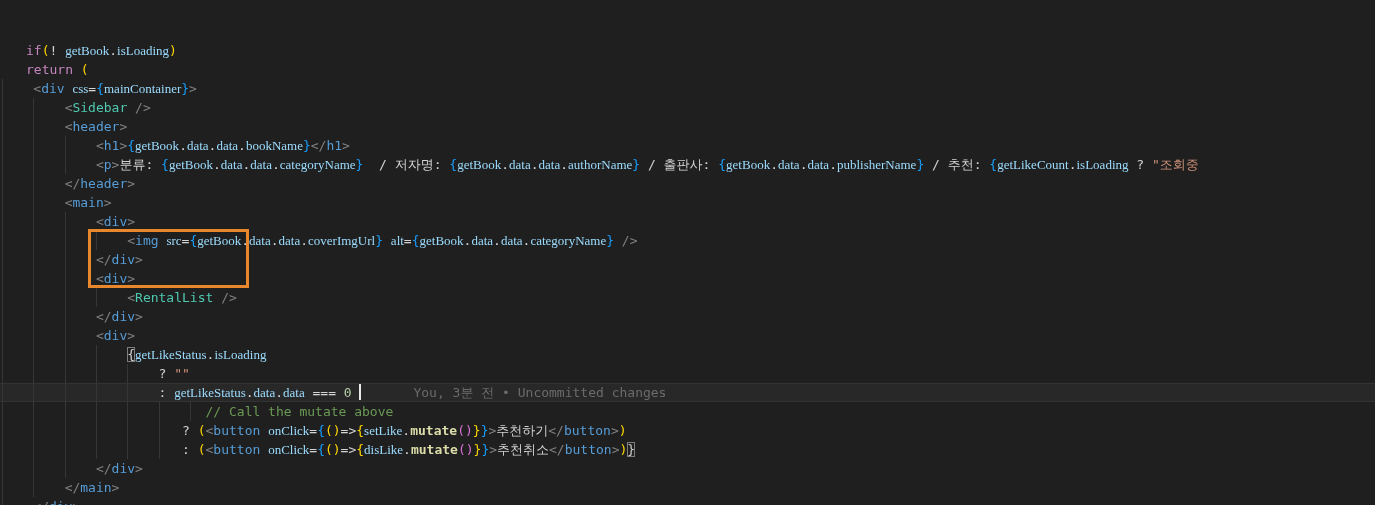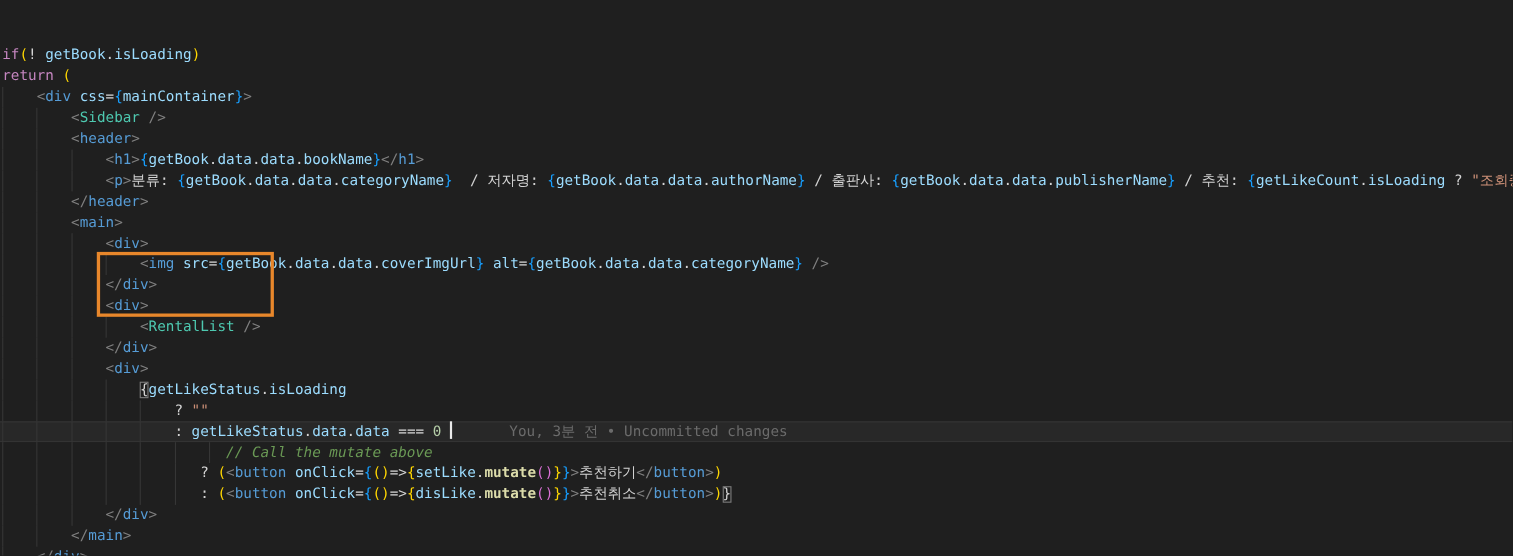--- a/index.html
+++ b/index.html
@@ -15,28 +15,28 @@
     color:var(--c-w);
     overflow:hidden;
   }
   .line { position:relative; height:19px; padding-left:2px; }
   .line.current {
     background:var(--cur-bg);
     box-shadow: inset 0 1px 0 var(--cur-border), inset 0 -1px 0 var(--cur-border);
   }
   .guide { position:absolute; top:0; width:1px; height:19px; background:var(--guide); }
   .t-w { color:var(--c-w); }
-  .t-k { color:var(--c-k); }
+  .t-k { color:var(--c-k);margin-left:24px; }
   .t-t { color:var(--c-t); }
   .t-c { color:var(--c-c); }
-  .t-a { color:var(--c-a); }
+  .t-a { color:var(--c-a);font-family:Liberation Serif, serif; }
   .t-p { color:var(--c-p); }
   .t-s { color:var(--c-s); }
   .t-n { color:var(--c-n); }
-  .t-m { color:var(--c-m);font-style:italic; }
+  .t-m { color:var(--c-m); }
   .t-f { color:var(--c-f);font-weight:bold; }
   .t-bg { color:var(--c-bg); }
   .t-bb { color:var(--c-bb); }
   .t-bo { color:var(--c-bo); }
   .t-bx { color:var(--c-w); outline:1px solid var(--match); outline-offset:-1px; }
   .cursor {
     display:inline-block; width:2px; height:16px;
     background:var(--cursor); vertical-align:-3px;
   }
   .blame { color:var(--blame); margin-left:52px; }

